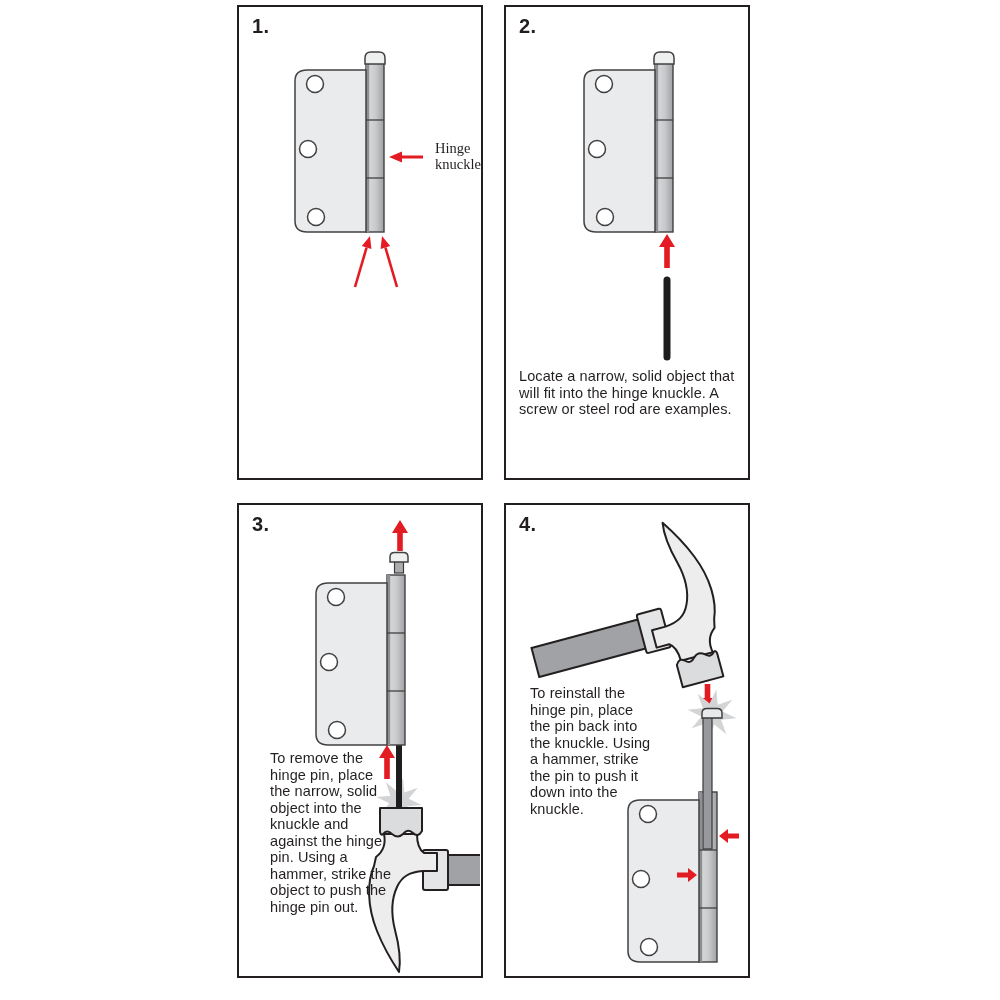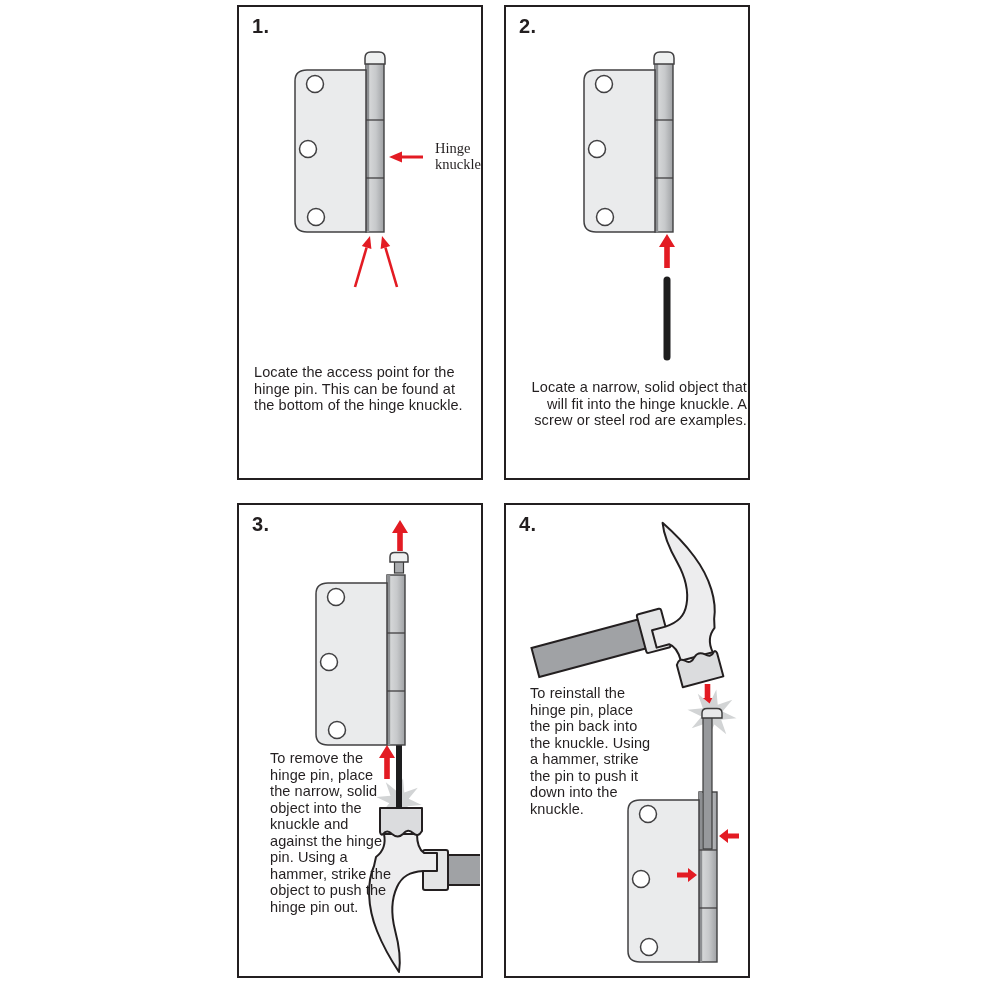--- a/index.html
+++ b/index.html
@@ -20,21 +20,21 @@
   svg.art{position:absolute;left:0;top:0;pointer-events:none;}
   .step-number{
     position:absolute;left:13px;top:8px;
     font-size:20px;font-weight:bold;letter-spacing:.5px;
   }
   .caption{
     position:absolute;font-size:14.5px;line-height:16.5px;
     white-space:pre-line;letter-spacing:0.1px;
   }
   #panel-1 .caption{left:15px;top:357px;width:226px;}
-  #panel-2 .caption{left:13px;top:372px;width:228px;text-align:right;}
+  #panel-2 .caption{left:13px;top:361px;width:228px;}
   #panel-3 .caption{left:13px;top:245px;width:165px;margin-left:18px;}
   #panel-4 .caption{left:24px;top:180px;width:165px;}
   .callout{
     position:absolute;left:196px;top:133px;
     font-size:14.5px;line-height:16px;white-space:pre-line;font-family:Liberation Serif, serif;
   }
 </style>
 </head>
 <body>
 
@@ -87,23 +87,20 @@
       <g fill="#e31b23" stroke="#e31b23">
         <line x1="116" y1="280" x2="127.6" y2="240.5" stroke-width="2.6"></line>
         <polygon points="131,229 132.4,241.9 122.8,239.1" stroke="none"></polygon>
         <line x1="158" y1="280" x2="146.4" y2="240.5" stroke-width="2.6"></line>
         <polygon points="143,229 151.2,239.1 141.6,241.9" stroke="none"></polygon>
       </g>
     </svg>
     <div class="step-number">1.</div>
     <div class="callout">Hinge
 knuckle</div>
-    <div class="caption">Locate the access point for the
-hinge pin. This can be found at
-the bottom of the hinge knuckle.</div>
   </div>
 
   <div class="panel" id="panel-2">
     <svg class="art" width="241" height="470" viewBox="0 0 241 470">
       <g>
         <use href="#hinge-leaf" transform="translate(73,55)"></use>
         <path d="M148,57 V51 Q148,45 154,45 H162 Q168,45 168,51 V57 Z" fill="#eef0f0" stroke="#414042" stroke-width="1.5"></path>
       </g>
       <path d="M161,227 L169,240 H163.8 V261 H158.2 V240 H153 Z" fill="#e31b23"></path>
       <line x1="161" y1="273" x2="161" y2="350" stroke="#1d1d1e" stroke-width="7" stroke-linecap="round"></line>

